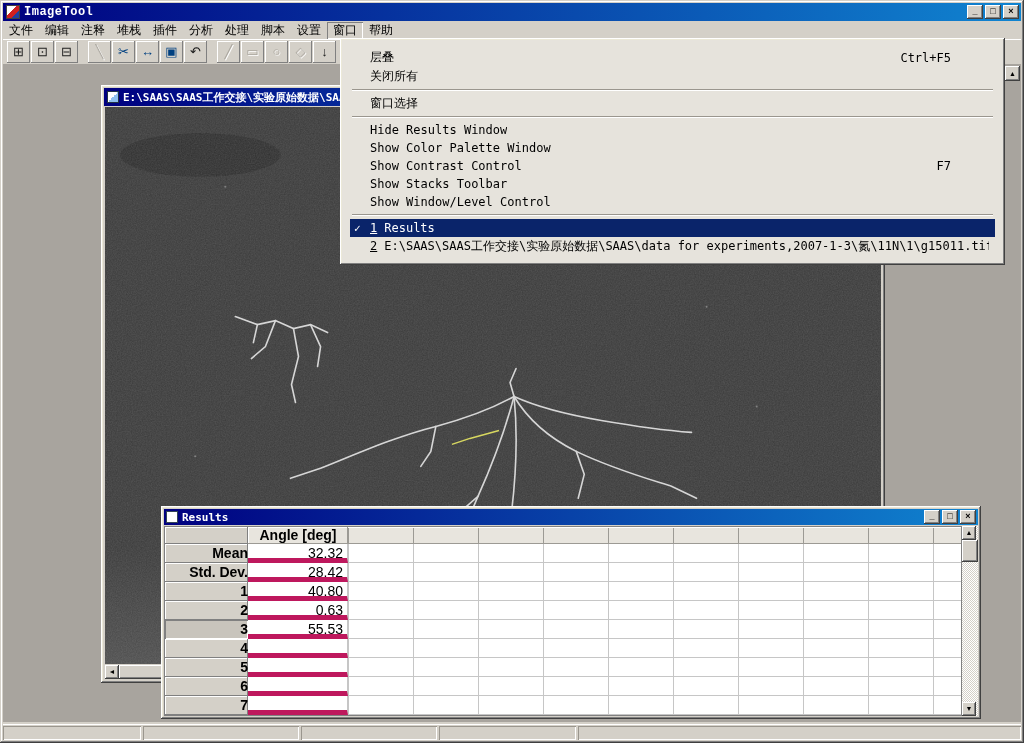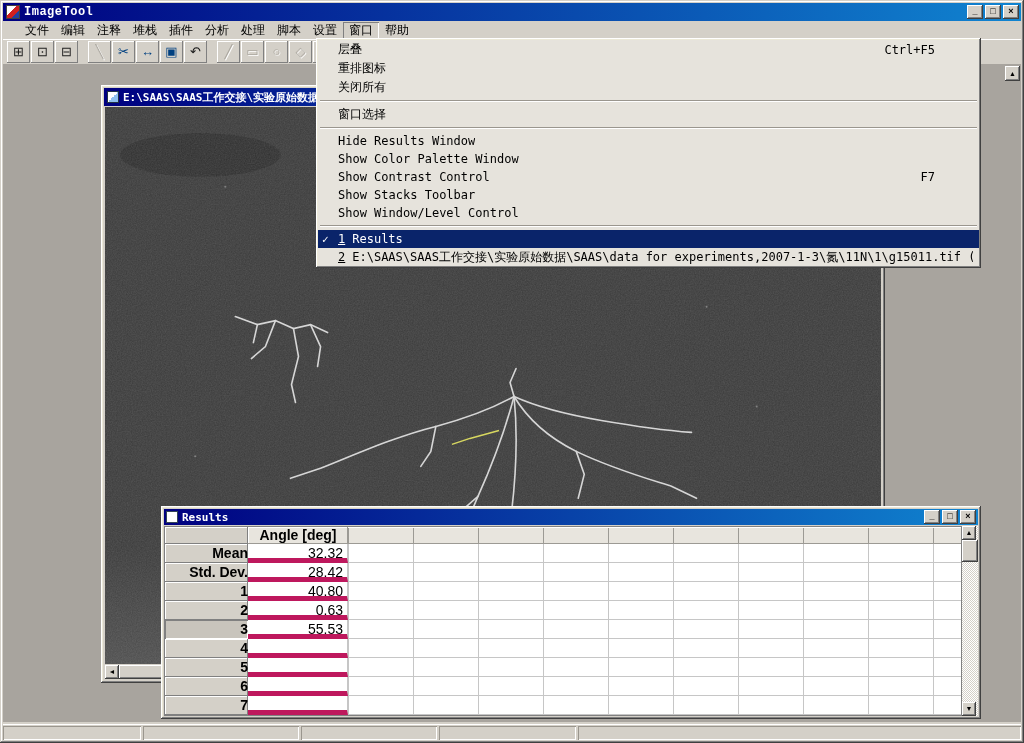--- a/index.html
+++ b/index.html
@@ -18,21 +18,21 @@
   .app-icon { width:14px; height:14px; margin:0 4px 0 1px;
               background:linear-gradient(135deg,#fff 0 40%,#d02020 40% 70%,#2040a0 70%); border:1px solid #404040; }
   .title-text { color:#fff; font-weight:bold; font-size:12px; letter-spacing:.5px; flex:1;
                 font-family:Liberation Mono, monospace; }
   .caption-btns { display:flex; gap:2px; }
   .cap-btn { width:16px; height:14px; background:#d4d0c8; font-size:9px; line-height:12px; text-align:center;
              font-weight:bold; color:#000; box-shadow: inset -1px -1px #404040, inset 1px 1px #fff, inset -2px -2px #808080; }
 
   
   .menubar { position:absolute; left:3px; top:21px; right:3px; height:18px; background:#d4d0c8;
-             display:flex; align-items:center; font-size:12px;margin-left:16px; }
+             display:flex; align-items:center; font-size:12px; }
   .mb-item { padding:1px 6px; height:17px; line-height:15px; color:#000; }
   .mb-item.active { box-shadow: inset 1px 1px #808080, inset -1px -1px #fff; }
 
   
   .toolbar { position:absolute; left:3px; top:39px; right:3px; height:25px; background:#d4d0c8;
              display:flex; align-items:center; padding-left:4px; gap:1px;
              box-shadow: inset 0 1px #fff; }
   .tb-btn { width:23px; height:22px; background:#d4d0c8; display:flex; align-items:center; justify-content:center;
             font-size:13px; color:#1a1a1a; box-shadow: inset -1px -1px #808080, inset 1px 1px #fff; }
   .tb-btn.blue { color:#004080; }
@@ -96,22 +96,22 @@
               box-shadow: inset -1px -1px #9c9a94, inset 1px 1px #fff; }
   .g-resthead { flex:1; background:#e8e5de;
               background-image:repeating-linear-gradient(90deg,#9c9a94 0 1px,transparent 1px 65px);
               box-shadow: inset 0 -1px #9c9a94, inset 0 1px #fff; }
   .g-cell { width:100px; flex:none; background:#fff; text-align:right; padding-right:4px; line-height:18px;
             border-right:1px solid #c6c6c6; border-bottom:5px solid #be185d; }
   .g-rest { flex:1; background:#fff; border-bottom:1px solid #c6c6c6;
             background-image:repeating-linear-gradient(90deg,#c6c6c6 0 1px,transparent 1px 65px); }
 
   
-  .dropdown { position:absolute; left:316px; top:38px; width:665px; background:#e6e3dc; z-index:50;
-              padding:2px; box-shadow: inset -1px -1px #404040, inset 1px 1px #fff, inset -2px -2px #808080, inset 2px 2px #ece9d8;
+  .dropdown { position:absolute; left:340px; top:38px; width:665px; background:#e6e3dc; z-index:50;
+              padding:10px; box-shadow: inset -1px -1px #404040, inset 1px 1px #fff, inset -2px -2px #808080, inset 2px 2px #ece9d8;
               font-family:"DejaVu Sans Mono",monospace; font-size:12px; color:#000; }
   .menu-item { display:flex; align-items:center; height:18px; padding:0 6px 0 4px; white-space:nowrap; overflow:hidden; }
   .menu-item.cjk { height:19px; }
   .menu-item .check { width:16px; flex:none; font-size:11px; }
   .menu-item .mnum { text-decoration:underline; margin-right:7px; }
   .menu-item .mlabel { overflow:hidden; }
   .menu-item .mshort { margin-left:auto; padding-left:30px; padding-right:38px; }
   .menu-item.selected { background:#0a246a; color:#fff; }
   .menu-sep { height:2px; margin:3px 2px; border-top:1px solid #9a968e; border-bottom:1px solid #fff; }
 
@@ -305,25 +305,20 @@
   </div>
 
   <div class="dropdown">
     <div class="menu-item cjk">
       <span class="check"></span>
       <span class="mlabel">层叠</span>
       <span class="mshort">Ctrl+F5</span>
     </div>
     <div class="menu-item cjk">
       <span class="check"></span>
-      <span class="mlabel">重排图标</span>
-      <span class="mshort"></span>
-    </div>
-    <div class="menu-item cjk">
-      <span class="check"></span>
       <span class="mlabel">关闭所有</span>
       <span class="mshort"></span>
     </div>
     <div class="menu-sep"></div>
     <div class="menu-item cjk">
       <span class="check"></span>
       <span class="mlabel">窗口选择</span>
       <span class="mshort"></span>
     </div>
     <div class="menu-sep"></div>

